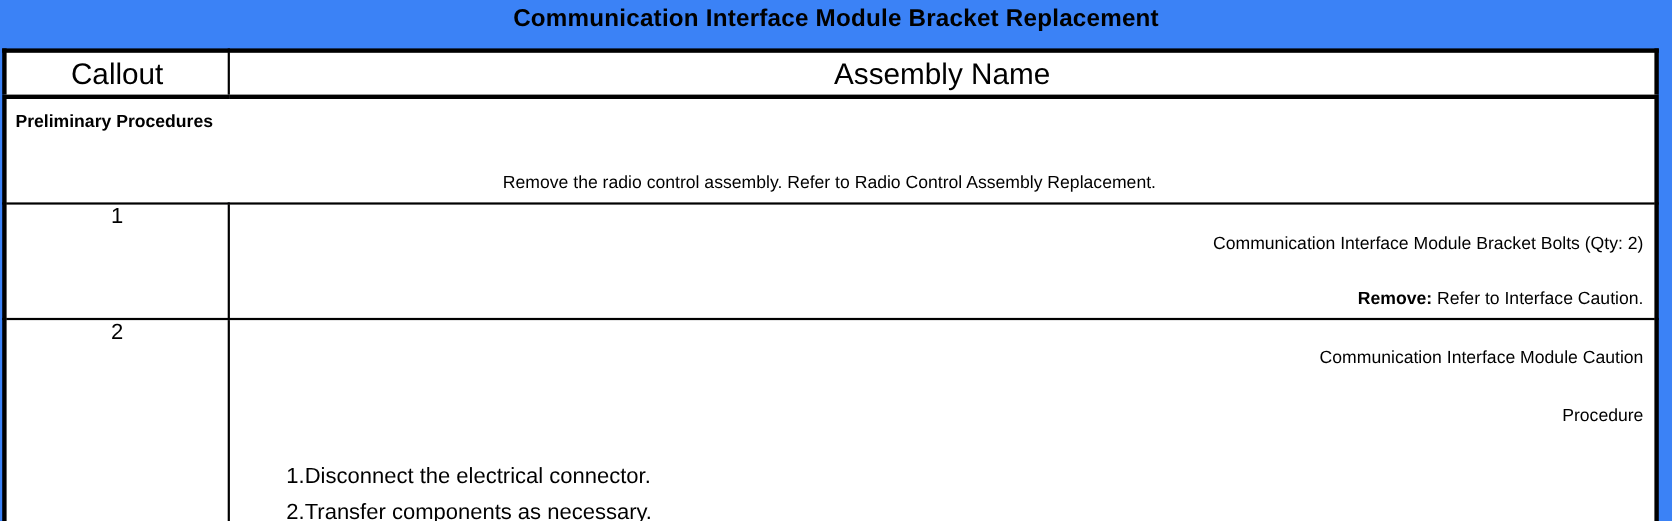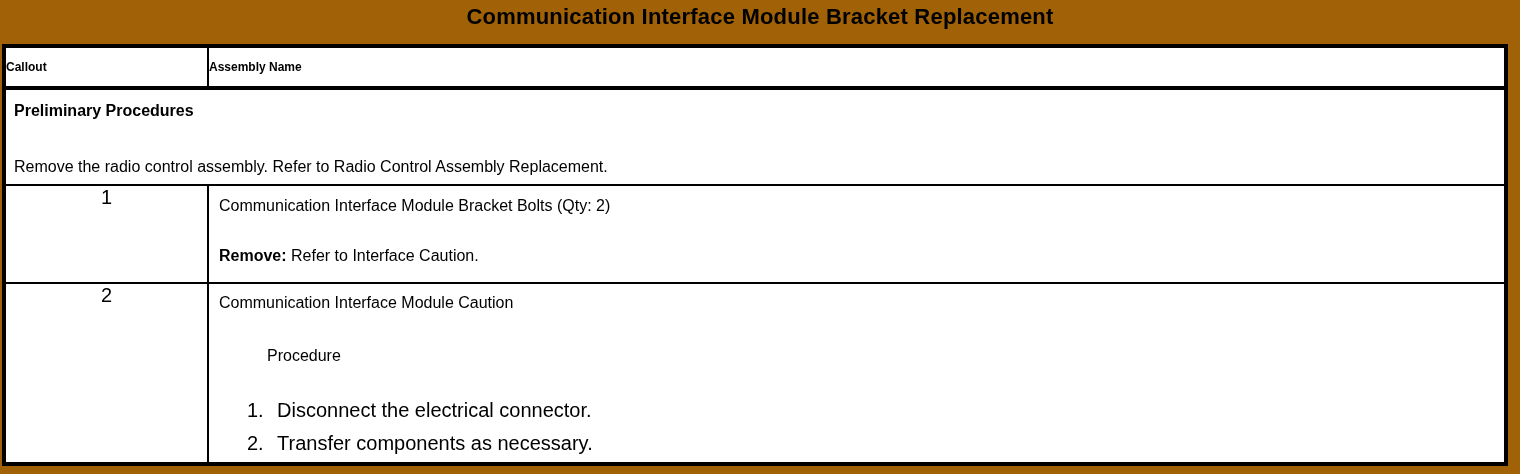--- a/index.html
+++ b/index.html
@@ -6,21 +6,21 @@
     margin: 0;
     padding: 0;
     background: #ffffff;
     color: #000000;
     font-family: "Liberation Sans", sans-serif;
   }
   .page {
     position: relative;
     width: 1520px;
     height: 474px;
-    background: #a16207;
+    background: #3b82f6;
     overflow: hidden;
   }
   .doc-title {
     padding-top: 5px;
     height: 39px;
     text-align: center;
     font-size: 22px;
     line-height: 24px;
     font-weight: bold;
     letter-spacing: 0.2px;
@@ -36,44 +36,45 @@
   table.doc-table th,
   table.doc-table td {
     border: 2px solid #000000;
     padding: 0;
     vertical-align: top;
     background: #ffffff;
   }
   tr.header-row th {
     height: 38px;
     border-bottom: 4px solid #000000;
-    font-size: 12px;
-    font-weight: bold;
-    text-align: left;
+    font-size: 27px;
+    font-weight: normal;
+    text-align: center;
     vertical-align: middle;
   }
   th.col-callout { width: 201px; }
   td.cell-callout {
     text-align: center;
     vertical-align: middle;
     font-size: 20px;
     font-weight: normal;
   }
   tr.prelim-row td { height: 94px; }
   tr.row-1 td { height: 96px; }
   tr.row-2 td { height: 178px; }
   .cell-pad {
     padding: 8px 10px 6px 8px;
   }
   .cell-component {
-    padding: 4px 10px 6px 10px;
+    padding: 20px 10px 6px 10px;
+    text-align: right;
   }
   p { margin: 0; line-height: 23px; font-size: 16px; }
   .prelim-heading { font-weight: bold; margin-top: 1px; }
-  .prelim-text { margin-top: 33px; }
+  .prelim-text { margin-top: 33px; text-align: center; }
   .r1-line1 { margin-top: 4px; }
   .caution-line { margin-top: 27px; }
   .caution-label { font-weight: bold; }
   .r2-line1 { margin-top: 3px; }
   .procedure-heading { font-weight: normal; margin-top: 30px; margin-left: 48px; }
   .steps { margin-top: 32px; }
   .step { display: flex; margin-left: 28px; }
   .step + .step { margin-top: 10px; }
   .step-num { width: 30px; flex: 0 0 30px; }
 </style>

